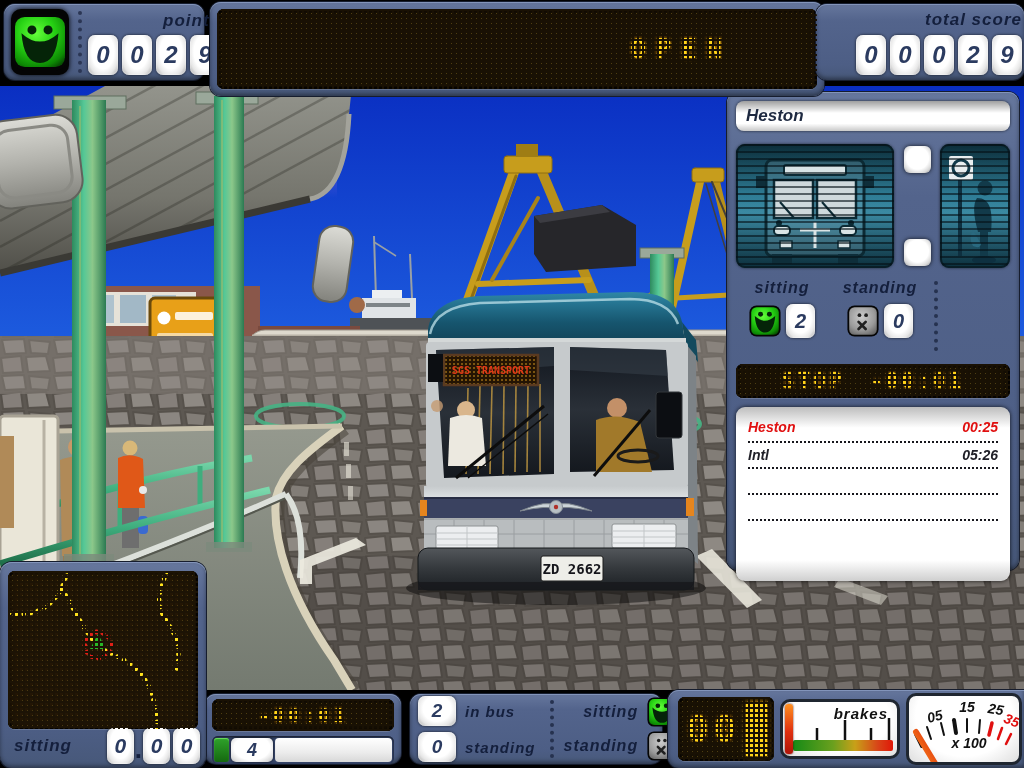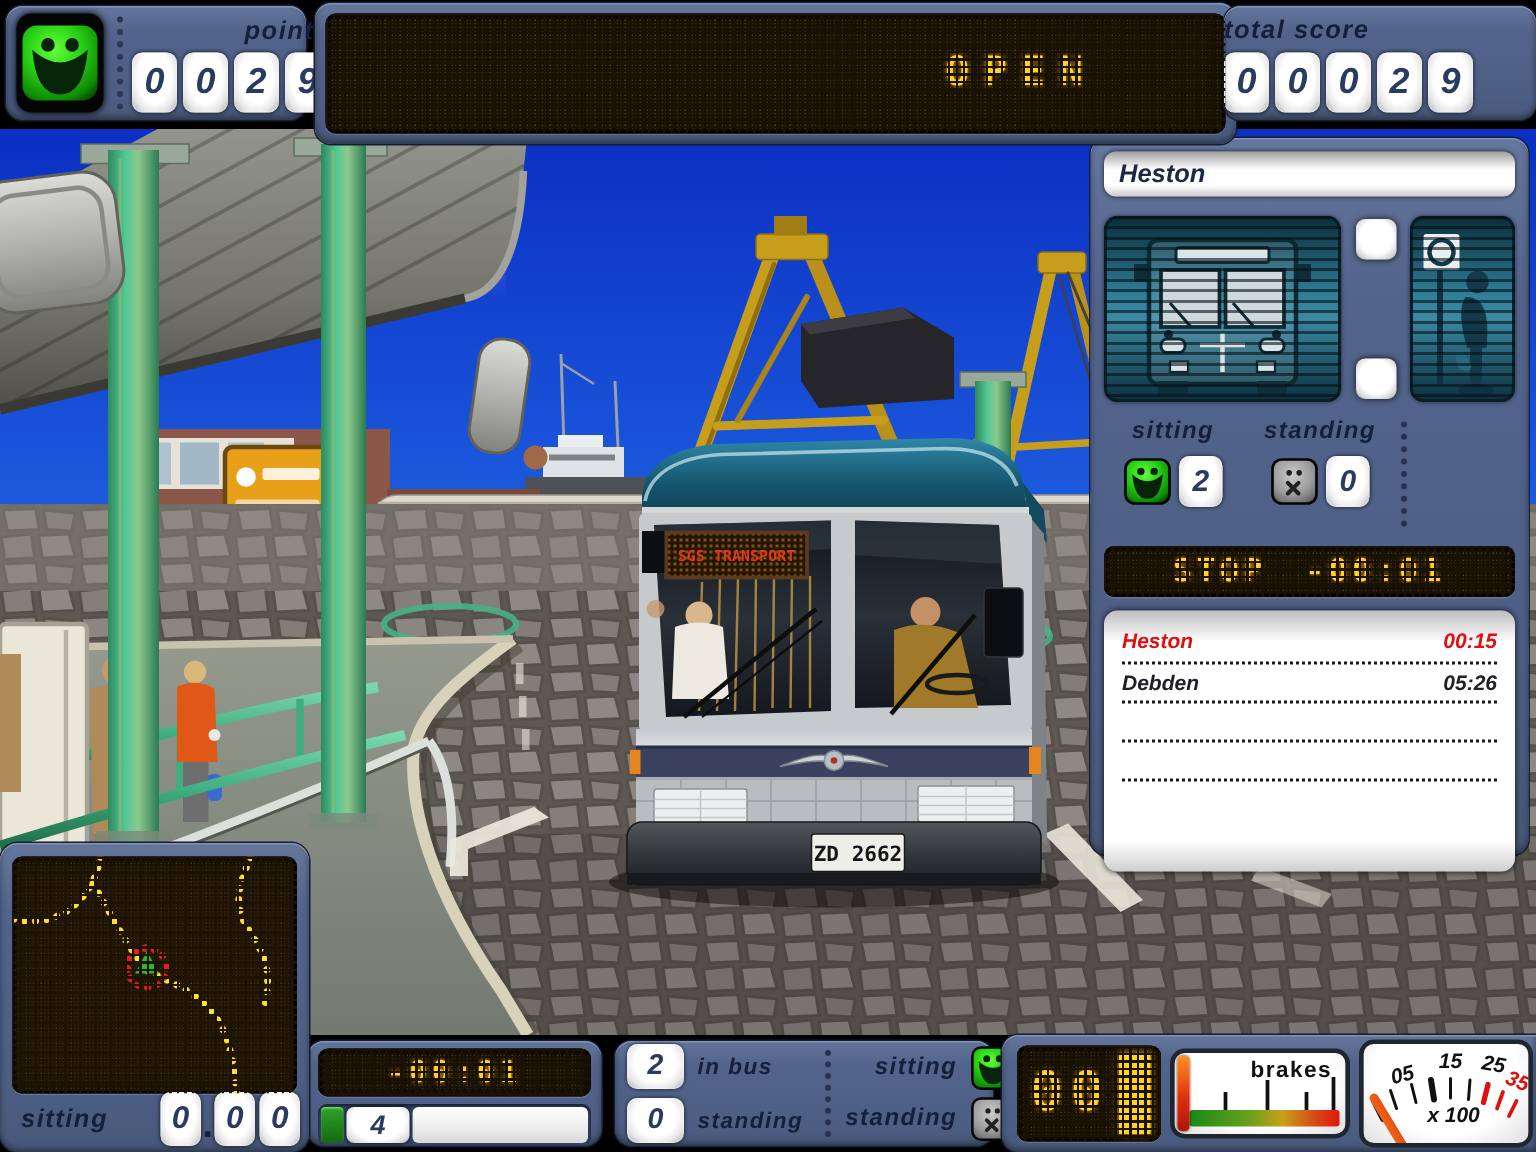--- a/index.html
+++ b/index.html
@@ -47,21 +47,21 @@
   .smiley-big{width:66px;height:66px;margin-left:7px;background:#040404;border-radius:10px;
               display:flex;align-items:center;justify-content:center;box-shadow:0 0 5px #000;}
   .points-right{flex:1;display:flex;flex-direction:column;align-items:flex-end;padding-right:9px;gap:4px;}
   .points-right .lbl{font-size:17px;margin-top:2px;}
   .digit-row{display:flex;gap:4px;}
   .tb-div{height:62px;border-left:4px dotted #2b3654;margin:0 6px 0 9px;}
   .open-panel{left:210px;top:2px;width:600px;height:80px;padding:7px;}
   .open-led{position:absolute;inset:7px;}
   .open-led .txt{right:86px;top:50%;transform:translateY(-52%);font-size:27px;letter-spacing:9px;}
   .score-panel{left:816px;top:4px;width:208px;height:76px;display:flex;flex-direction:column;
-               align-items:flex-start;justify-content:center;gap:5px;padding-right:2px;box-sizing:border-box;}
+               align-items:flex-end;justify-content:center;gap:5px;padding-right:2px;box-sizing:border-box;}
   .score-panel .lbl{font-size:17px;}
 
   
   .scene{position:absolute;left:0;top:86px;width:1024px;height:604px;z-index:1;text-align:right;}
 
   
   .right-panel{left:727px;top:92px;width:292px;height:478px;z-index:20;padding:9px;box-sizing:border-box;text-align:right;}
   .name-field{height:30px;border-radius:8px;background:linear-gradient(#9f9f9f,#ffffff 40%,#ffffff 75%,#c9c9c9);
               box-shadow:0 0 3px rgba(0,0,0,.7);display:flex;align-items:center;padding-left:10px;
               color:#1e2940;font-weight:bold;font-style:italic;font-size:17px;}
@@ -118,21 +118,21 @@
   .pb .rcol{flex:1;display:flex;flex-direction:column;gap:4px;}
   .pb .rrow{display:flex;align-items:center;justify-content:flex-end;gap:9px;}
   .icon30{width:30px;height:30px;}
   .pc{left:668px;top:0;width:356px;height:78px;border-radius:11px 0 0 11px;}
   .speed-led{position:absolute;left:10px;top:7px;width:96px;height:64px;}
   .speed-led .txt{left:9px;top:50%;transform:translateY(-52%);font-size:36px;letter-spacing:5px;}
   .speed-led .lit{right:7px;top:5px;bottom:5px;width:21px;}
   .gauge{position:absolute;background:radial-gradient(ellipse at 50% 30%,#ffffff 62%,#dedede 100%);
          border:3px solid #1f2630;border-radius:10px;box-sizing:border-box;}
   .brakes{left:112px;top:9px;width:120px;height:60px;}
-  .brakes-label{position:absolute;top:3px;right:9px;font-size:15px;color:#111;font-weight:bold;letter-spacing:1px;}
+  .brakes-label{position:absolute;top:3px;right:9px;font-size:15px;color:#111;font-weight:bold;font-style:italic;letter-spacing:1px;}
   .brakes-ind{position:absolute;left:2px;top:2px;bottom:2px;width:8px;border-radius:3px;
               background:linear-gradient(#ff9020,#e03010 55%,#b01408);box-shadow:0 0 2px #400;}
   .speedo{left:238px;top:3px;width:116px;height:72px;}
   .gauge svg{position:absolute;inset:0;}
 </style>
 </head>
 <body>
 
 <svg width="0" height="0" style="position:absolute">
   <defs>
@@ -622,24 +622,24 @@
 
     <div class="led stop-led">
       <div class="dots"></div>
       <span class="txt">STOP -00:01</span>
       <div class="grout"></div>
     </div>
 
     <div class="schedule">
       <div class="srow first hl">
         <span>Heston</span>
-        <span>00:15</span>
+        <span>00:25</span>
       </div>
       <div class="srow">
-        <span>Debden</span>
+        <span>Intl</span>
         <span>05:26</span>
       </div>
       <div class="srow">
         <span></span>
         <span></span>
       </div>
       <div class="srow">
         <span></span>
         <span></span>
       </div>

